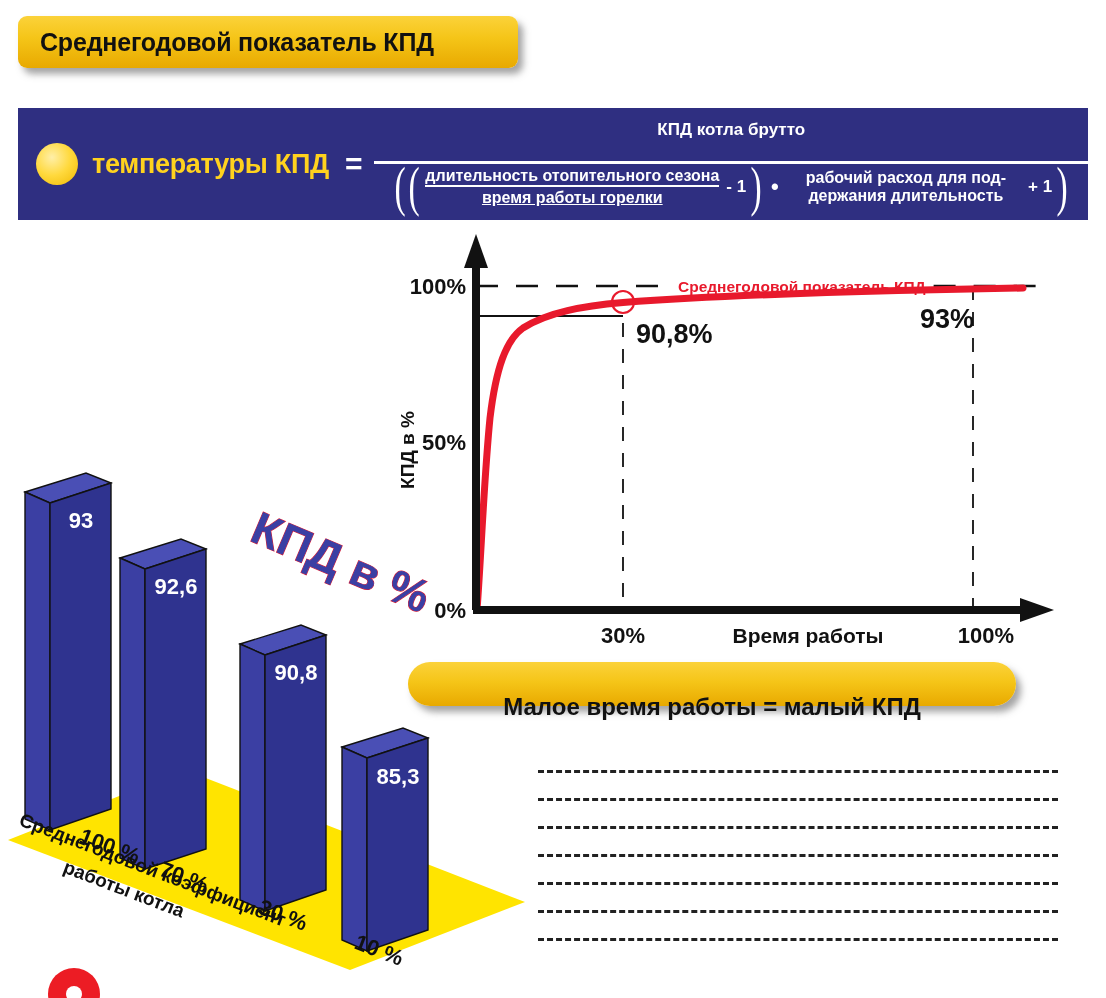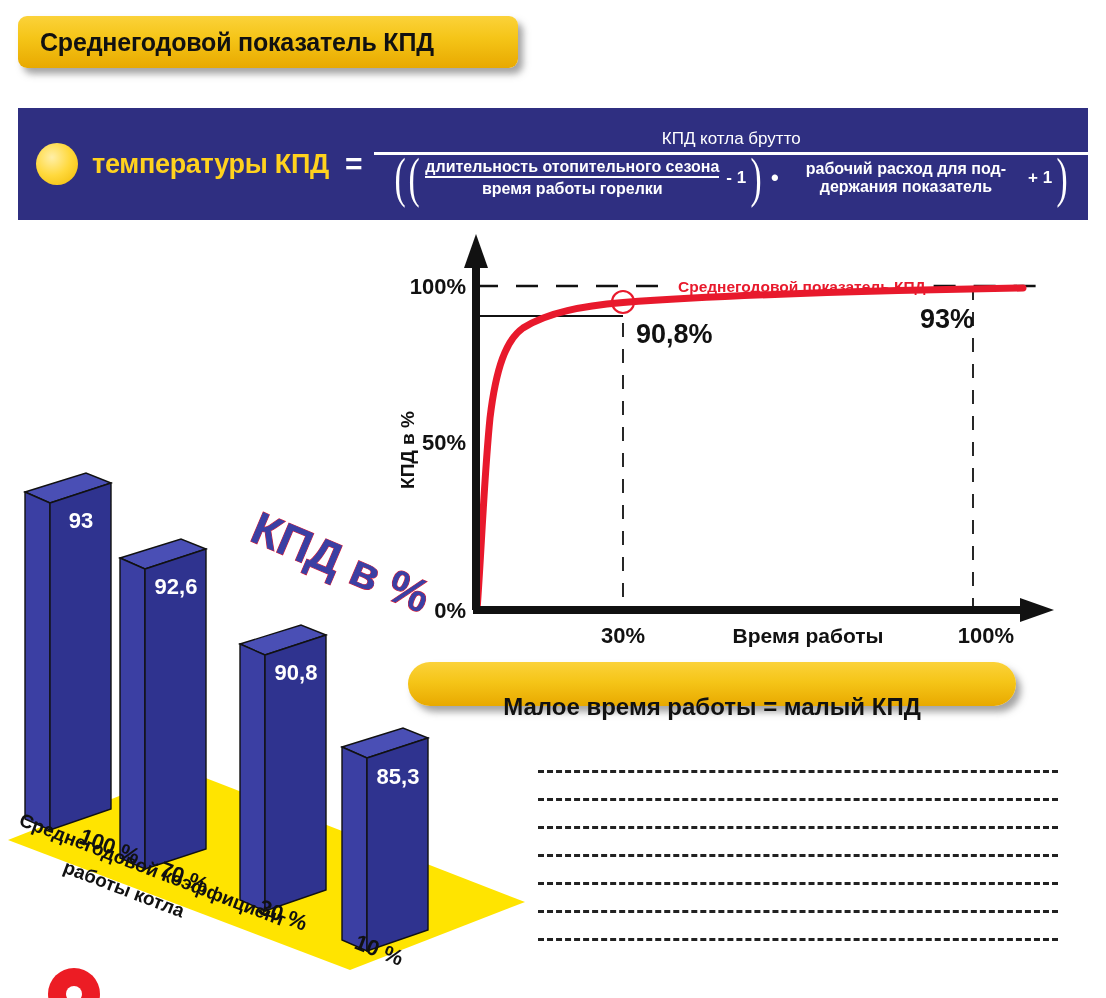--- a/index.html
+++ b/index.html
@@ -42,41 +42,41 @@
     margin-left: 14px; flex: 0 0 auto;
     color: #ffd21e; font-weight: bold; font-size: 27px;
     line-height: 1.12; letter-spacing: -0.3px;
   }
   .fp-eq {
     color: #ffffff; font-weight: bold; font-size: 30px;
     margin: 0 12px 0 16px; flex: 0 0 auto;
   }
   .fraction { flex: 1 1 auto; color:#fff; min-width:0; }
   .numerator {
-    text-align: center; font-size: 17px; font-weight: normal;
-    padding-bottom: 3px; white-space: nowrap;
+    text-align: center; font-size: 17px; font-weight: bold;
+    padding-bottom: 21px; white-space: nowrap;
   }
   .frac-bar { height: 3px; background: #ffffff; }
   .denominator {
     display: flex; align-items: center; justify-content: center;
     padding-top: 2px; white-space: nowrap;
   }
   .paren {
     font-size: 54px; line-height: 0.78; font-weight: 300;
     color:#fff; font-family: "Liberation Serif", serif;
     margin: 0 -2px; transform: scaleX(0.62);
   }
   .paren.close { }
   .inner-frac { margin: 0 4px; }
   .inner-num {
     font-size: 16px; font-weight: bold; text-align:center; padding-bottom: 0;
   }
   .inner-bar { height: 2px; background:#fff; }
   .inner-den {
-    font-size: 16px; font-weight: bold; text-align:center; padding-top: 2px;
+    font-size: 16px; font-weight: bold; text-align:center; padding-top: 2px; text-decoration: underline;
   }
   .minus-one, .plus-one {
     font-size: 17px; font-weight: bold; margin: 0 3px; align-self: center;
   }
   .dot-op { font-size: 22px; font-weight: bold; margin: 0 8px; align-self:center; }
   .two-line {
     font-size: 16px; font-weight: bold; text-align: center;
     line-height: 1.1; margin: 0 19px;
   }
 
@@ -144,21 +144,21 @@
         <span class="inner-frac">
           <span class="inner-num" style="display:block">длительность отопительного сезона</span>
           <span class="inner-bar" style="display:block"></span>
           <span class="inner-den" style="display:block">время работы горелки</span>
         </span>
         <span class="minus-one">- 1</span>
         <span class="paren close">)</span>
         <span class="dot-op">•</span>
         <span class="two-line">
           <span style="display:block">рабочий расход для под-</span>
-          <span style="display:block">держания показатель</span>
+          <span style="display:block">держания длительность</span>
         </span>
         <span class="plus-one">+ 1</span>
         <span class="paren close">)</span>
       </div>
     </div>
   </div>
 
   <div class="line-chart">
     <svg class="lc-svg" width="700" height="420" viewBox="0 0 700 420">
 

